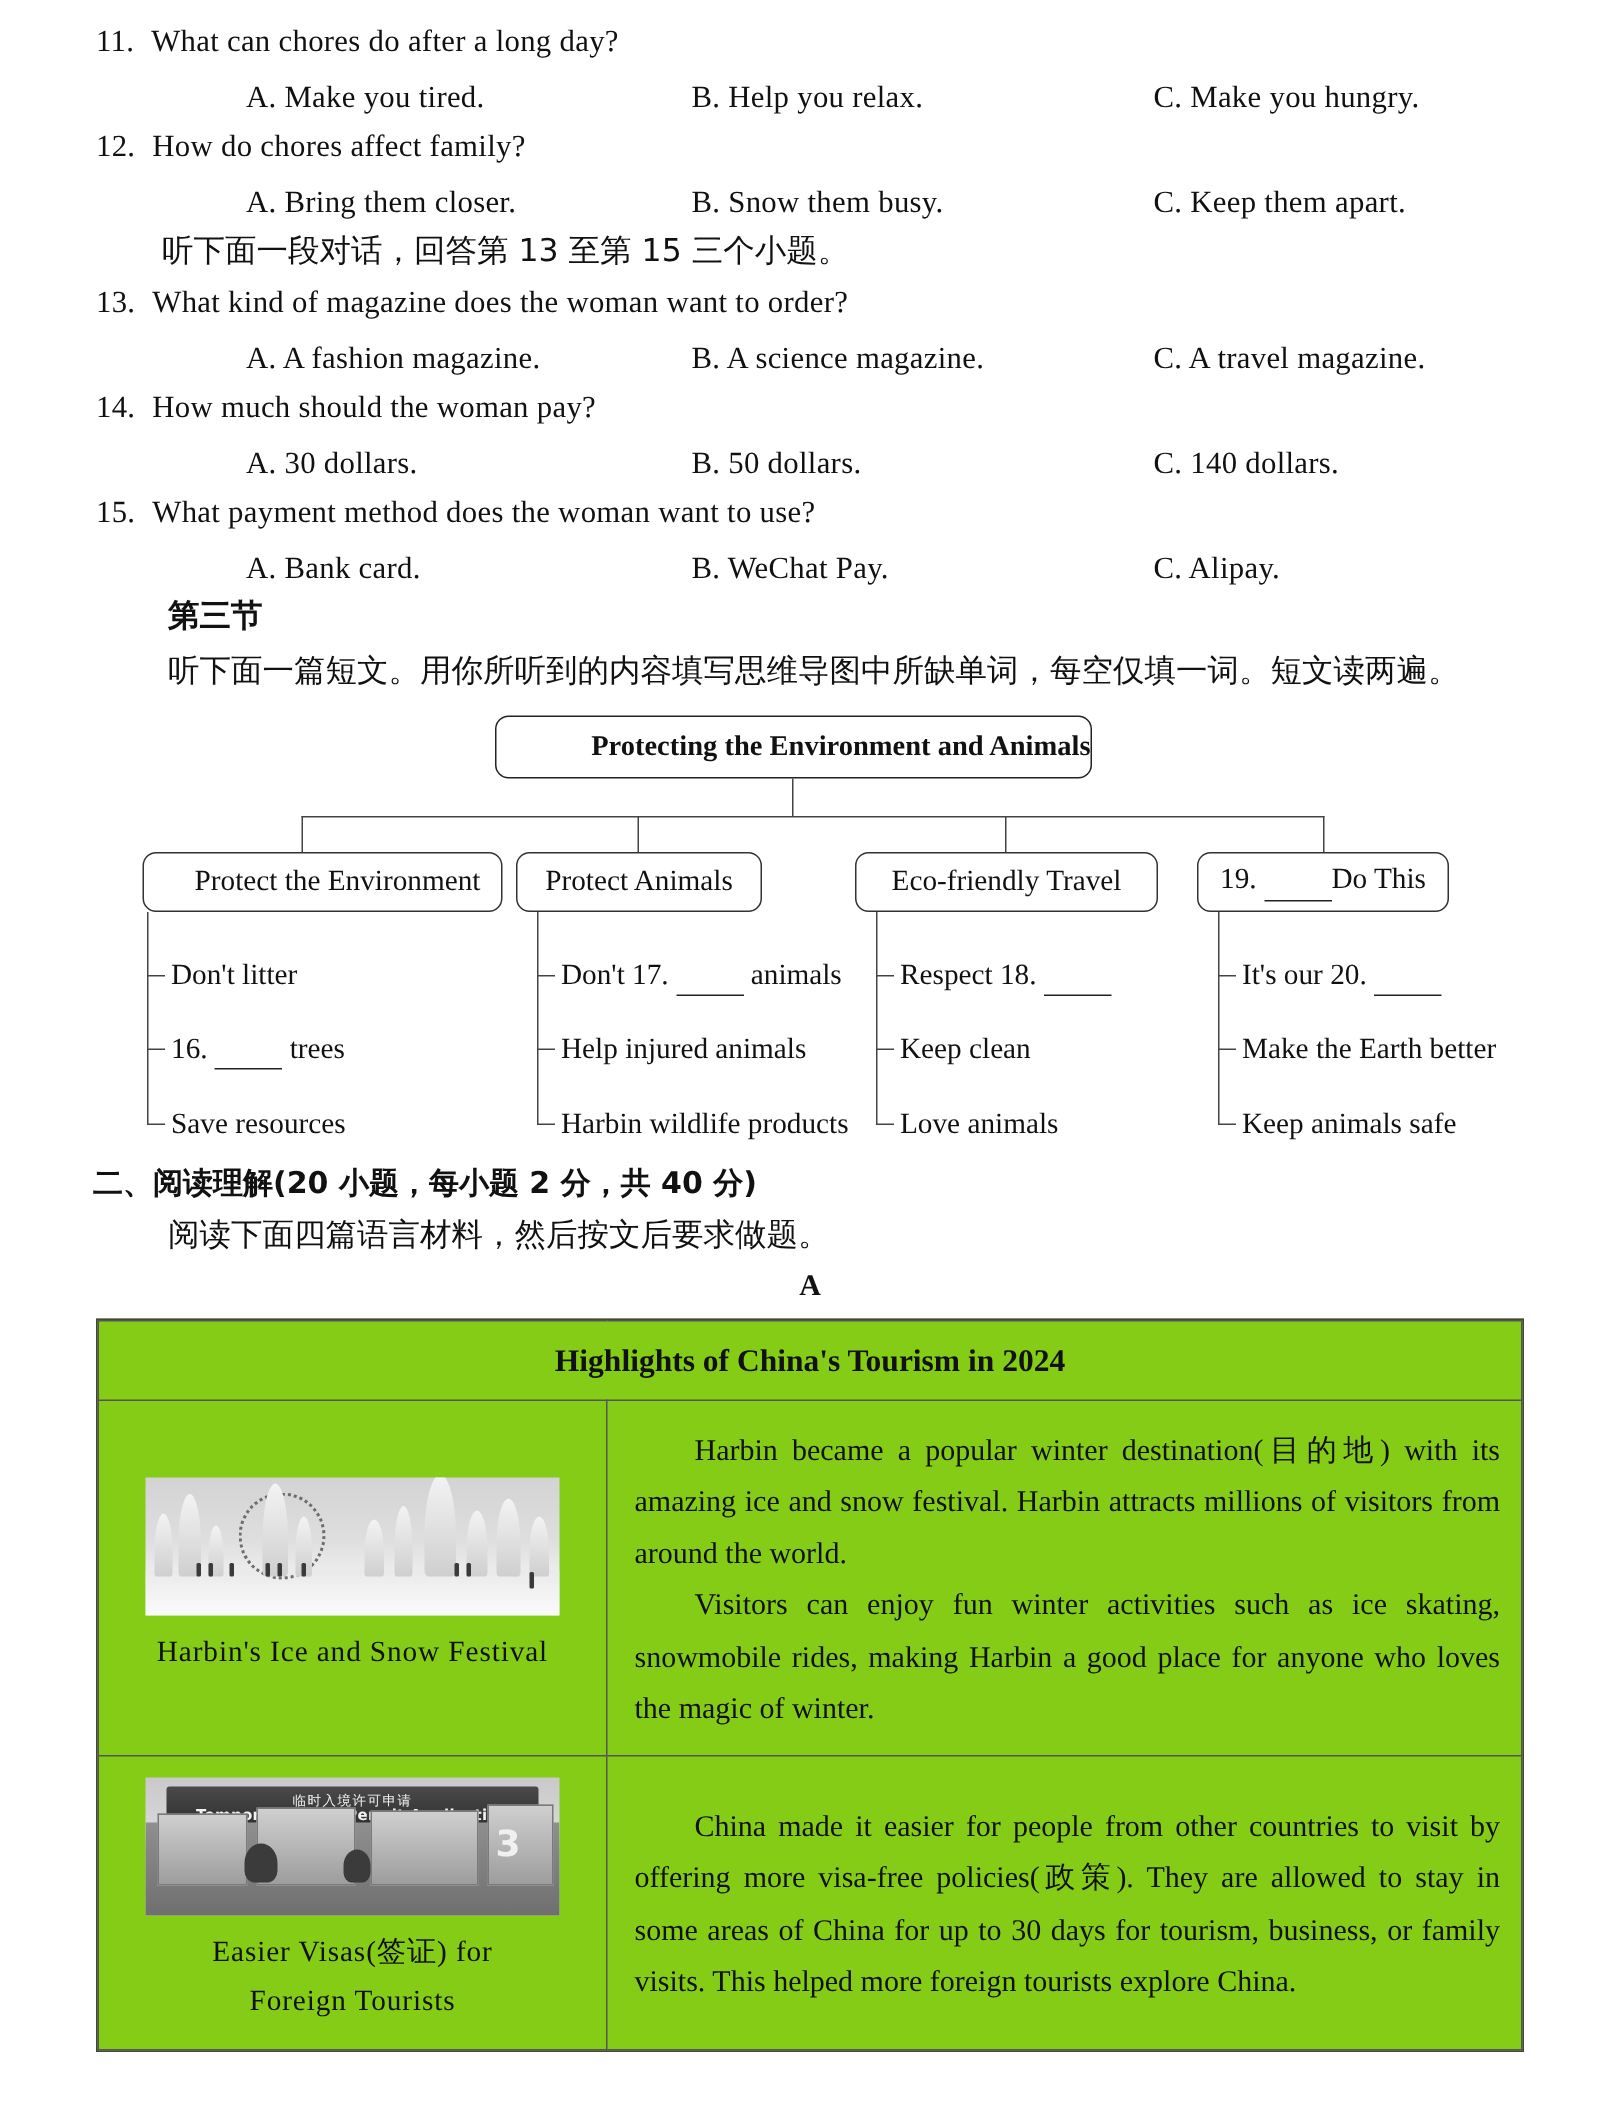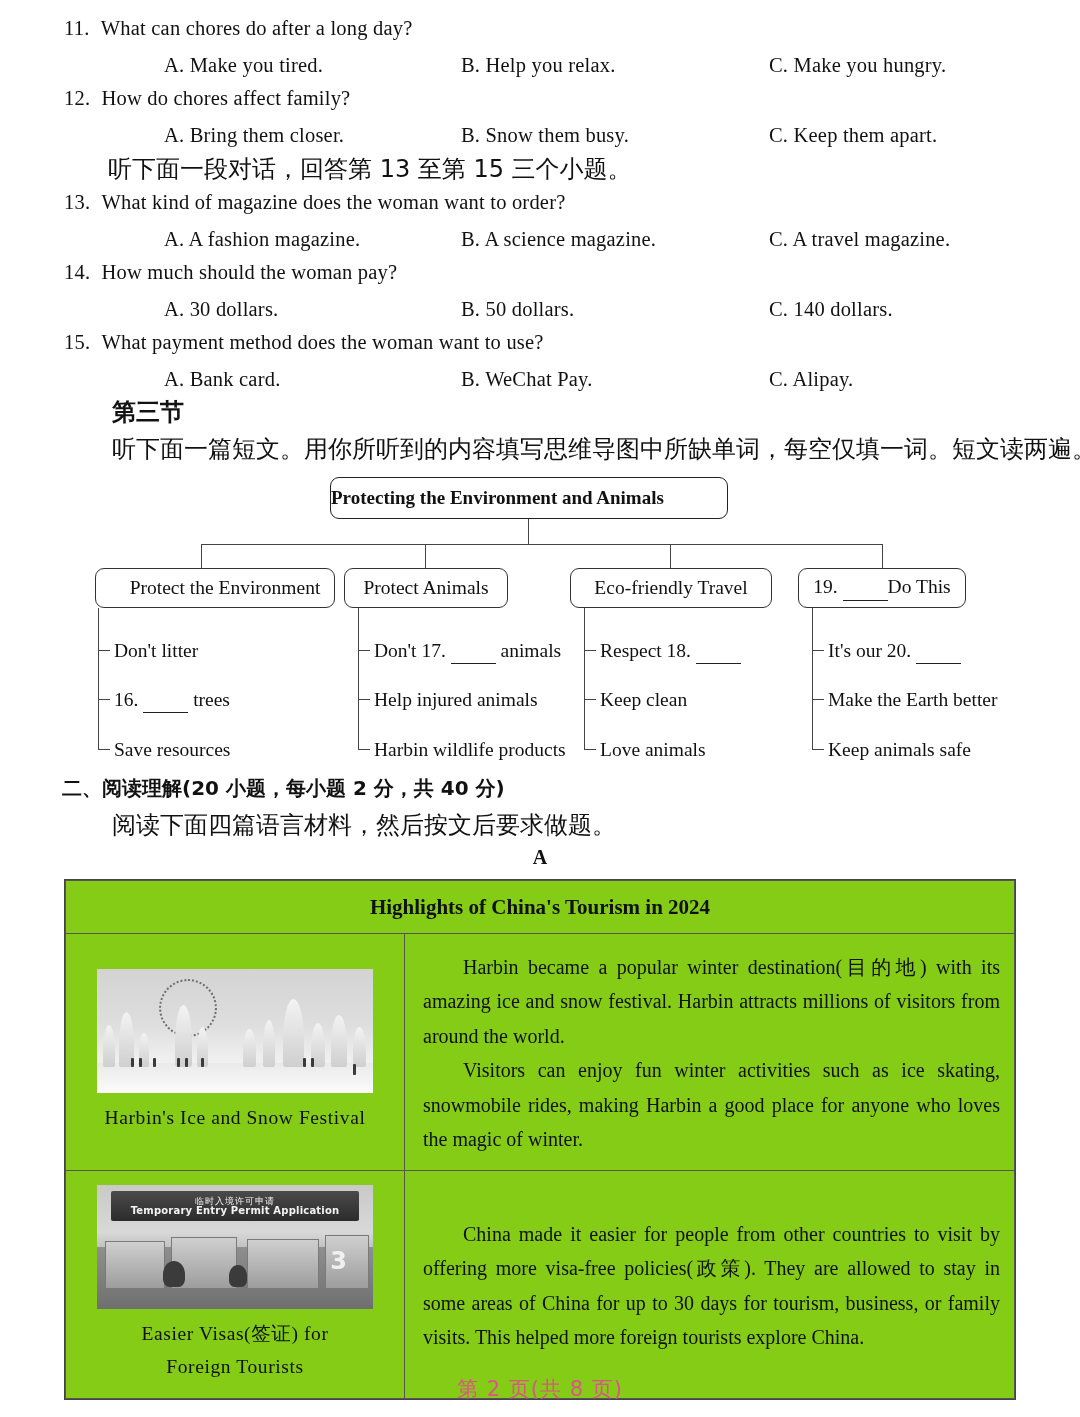--- a/index.html
+++ b/index.html
@@ -29,31 +29,31 @@
     font-size:20.5px;
     line-height:1.0;
     white-space:nowrap;
     letter-spacing:0.2px;
   }
   .optA{left:100px;}
   .optB{left:397px;}
   .optC{left:705px;}
   .cn-line{
     font-family:"DejaVu Sans","Liberation Sans",sans-serif;
-    font-size:24px;
+    font-size:21px;
     line-height:1.0;
     white-space:nowrap;
   }
   .mm-root{
     position:absolute;
     left:330px;top:477px;
     width:398px;height:42px;
     border:1.4px solid #222;
     border-radius:9px;
-    display:flex;align-items:center;justify-content:flex-start;
+    display:flex;align-items:center;justify-content:flex-end;
     font-weight:bold;
     font-size:19px;
     box-sizing:border-box;
     background:#fff;
   }
   .mm-node{
     position:absolute;
     height:40px;
     border:1.2px solid #333;
     border-radius:9px;
@@ -135,21 +135,21 @@
   }
   .caption{
     font-size:19.5px;
     line-height:1.55;
     margin-top:10px;
     letter-spacing:0.6px;
   }
 
   
   .photo{
-    width:276px;height:124px;
+    width:276px;height:92px;
     margin:0 auto;
     position:relative;
     overflow:hidden;
     border:0;
   }
   .photo-ice{
     background:linear-gradient(to bottom,#d3d3d3 0%,#dedede 45%,#efefef 72%,#f7f7f7 100%);
   }
   .photo-visa{
     background:linear-gradient(to bottom,#c9c9c9 0%,#d8d8d8 38%,#b9b9b9 55%,#a9a9a9 100%);
@@ -414,15 +414,14 @@
           <div class="caption" style="margin-top:2px;">Foreign Tourists</div>
         </td>
         <td class="cell-right">
           <p class="para">China made it easier for people from other countries to visit by offering more visa-free policies(政策). They are allowed to stay in some areas of China for up to 30 days for tourism, business, or family visits. This helped more foreign tourists explore China.</p>
         </td>
       </tr>
     </tbody>
       </table>
   </div>
 
-  <div class="footer" style="color: rgb(225, 81, 140);">第 2 页(共 8 页)</div>
 
 </div>
 
 </body></html>

